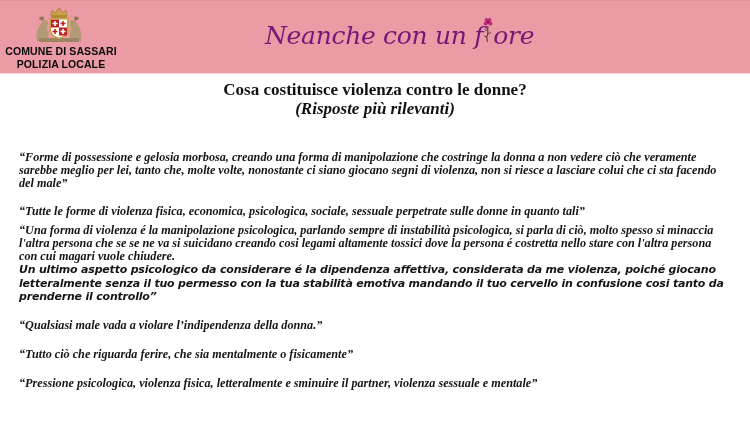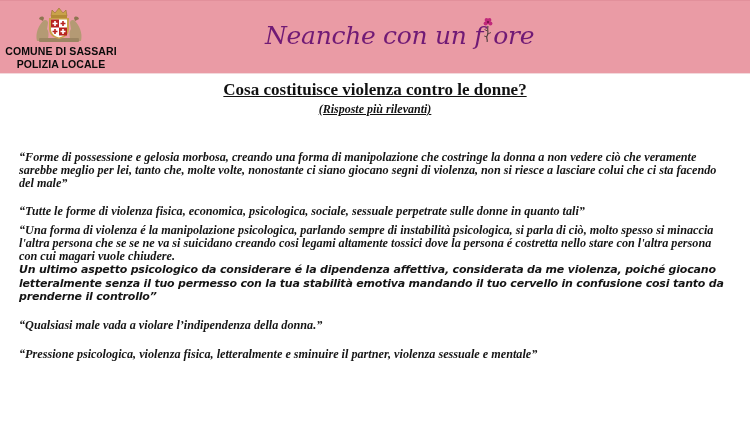--- a/index.html
+++ b/index.html
@@ -74,33 +74,32 @@
       vertical-align: baseline;
     }
     .flower-i svg { position: absolute; left: -1px; top: -2px; }
     .heading {
       position: absolute;
       left: 0;
       width: 750px;
       text-align: center;
       font-family: "Liberation Serif", serif;
       color: #111111;
-      text-decoration: underline;
     }
     .heading.main {
       top: 80px;
       font-weight: bold;
       font-size: 17px;
       line-height: 20px;
     }
     .heading.sub {
       top: 99px;
       font-weight: bold;
       font-style: italic;
-      font-size: 12px;
+      font-size: 17px;
       line-height: 20px;
     }
     .quotes {
       position: absolute;
       left: 19px;
       top: 151px;
       width: 712px;
       font-family: "Liberation Serif", serif;
       font-weight: bold;
       font-style: italic;
@@ -176,14 +175,15 @@
 <div class="heading sub">(Risposte più rilevanti)</div>
 
 <div class="quotes">
   <p class="quote q1">“Forme di possessione e gelosia morbosa, creando una forma di manipolazione che costringe la donna a non vedere ciò che veramente sarebbe meglio per lei, tanto che, molte volte, nonostante ci siano giocano segni di violenza, non si riesce a lasciare colui che ci sta facendo del male”</p>
   <p class="quote q2">“Tutte le forme di violenza fisica, economica, psicologica, sociale, sessuale perpetrate sulle donne in quanto tali”</p>
   <p class="quote q3">
     <span>“Una forma di violenza é la manipolazione psicologica, parlando sempre di instabilità psicologica, si parla di ciò, molto spesso si minaccia l'altra persona che se se ne va si suicidano creando cosi legami altamente tossici dove la persona é costretta nello stare con l'altra persona con cui magari vuole chiudere.</span><br>
     <span class="sans">Un ultimo aspetto psicologico da considerare é la dipendenza affettiva, considerata da me violenza, poiché giocano letteralmente senza il tuo permesso con la tua stabilità emotiva mandando il tuo cervello in confusione cosi tanto da prenderne il controllo”</span>
   </p>
   <p class="quote q4">“Qualsiasi male vada a violare l’indipendenza della donna.”</p>
+  <p class="quote q5">“Tutto ciò che riguarda ferire, che sia mentalmente o fisicamente”</p>
   <p class="quote q7">“Pressione psicologica, violenza fisica, letteralmente e sminuire il partner, violenza sessuale e mentale”</p>
 </div>
 
 </body></html>

